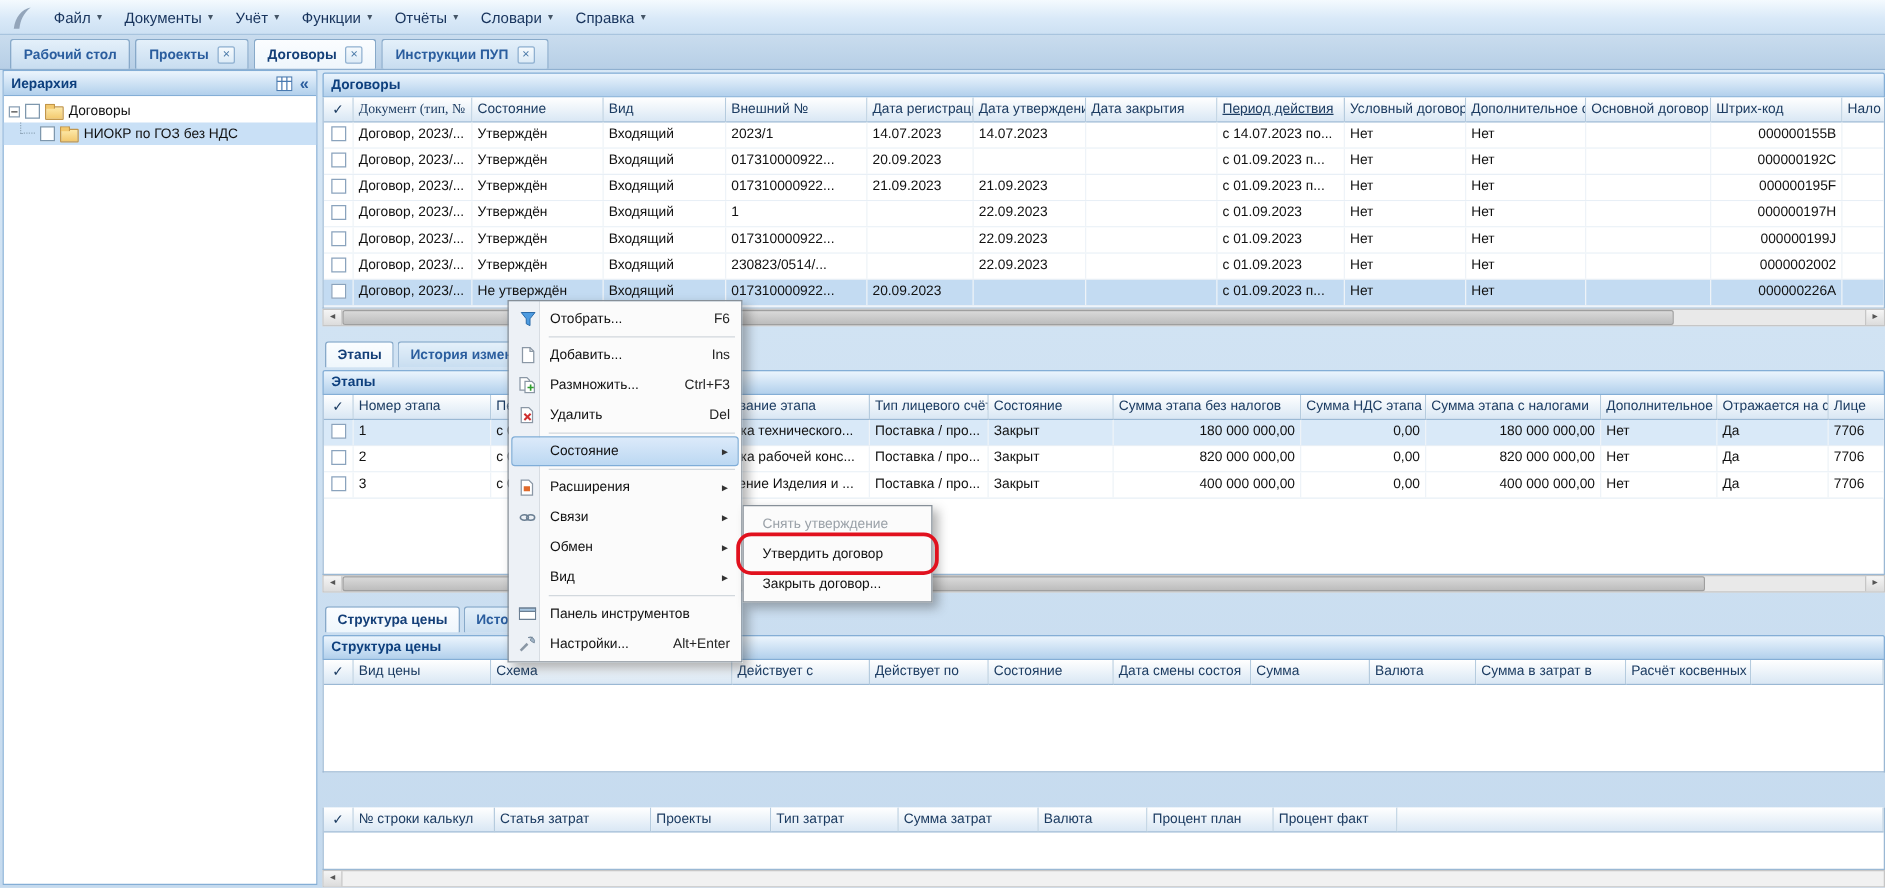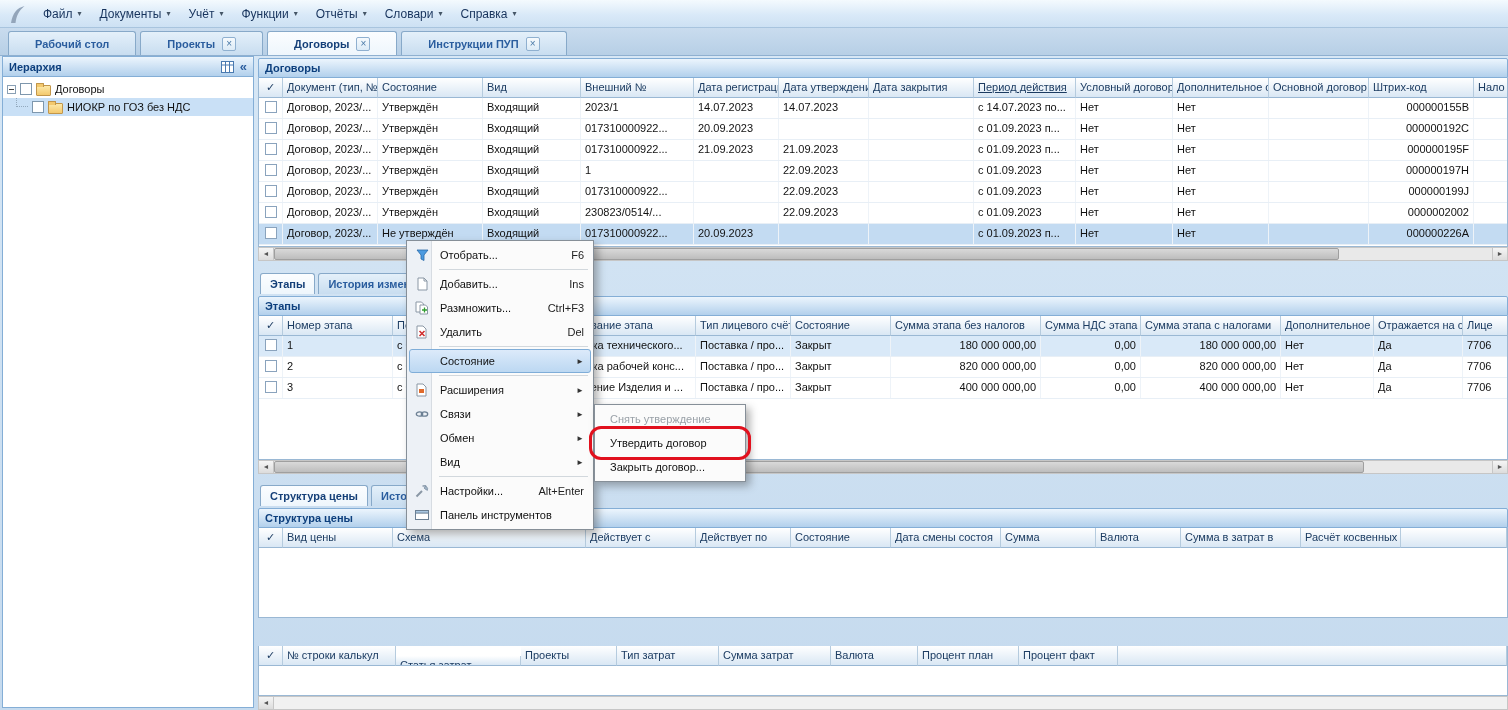--- a/index.html
+++ b/index.html
@@ -9,21 +9,21 @@
 
 
 .menubar{position:absolute;left:0;top:0;width:100%;height:28px;background:linear-gradient(#f4fafe,#d9e9f8 55%,#cde1f3);border-bottom:1px solid #a8c4de;display:flex;align-items:center;padding:12px 6px}
 .logo{margin:2px 8px 0 2px}
 .menu-items{display:flex}
 .menu-item{display:flex;align-items:center;gap:5px;padding:5px 9px;font-size:12px;color:#17335c;border-radius:2px;cursor:default}
 .menu-caret{font-size:8px;color:#456}
 
 
 .tabbar{position:absolute;left:0;top:28px;width:100%;height:28px;background:linear-gradient(#c9dcee,#b7cfe6);border-bottom:1px solid #8fb0d0;display:flex;align-items:flex-end;padding:0 0 0 8px;gap:4px}
-.tab{height:24px;display:flex;align-items:center;gap:7px;padding:0 26px;border:1px solid #87a9c9;border-bottom:none;border-radius:3px 3px 0 0;background:linear-gradient(#e4f0fa,#c8ddf0);color:#2a5d9e;font-weight:bold;white-space:nowrap}
+.tab{height:24px;display:flex;align-items:center;gap:7px;padding:0 10px;border:1px solid #87a9c9;border-bottom:none;border-radius:3px 3px 0 0;background:linear-gradient(#e4f0fa,#c8ddf0);color:#2a5d9e;font-weight:bold;white-space:nowrap}
 .tab.active{background:linear-gradient(#fbfdff,#eef6fc);color:#143f78}
 .tab-close{width:14px;height:14px;border:1px solid #8fb0d0;border-radius:2px;background:linear-gradient(#f6fafd,#dcebf7);color:#4a7aa8;font-size:10px;line-height:12px;text-align:center;font-weight:normal}
 
 
 .panel-header{position:absolute;height:20px;background:linear-gradient(#ecf5fd,#b2d0ec);border:1px solid #84aed6;border-radius:2px 2px 0 0;display:flex;align-items:center;padding:0 6px;color:#0d3f7d;font-weight:bold;white-space:nowrap}
 
 
 .sidebar{position:absolute;left:2px;top:56px;width:252px;height:652px;background:#fff;border:1px solid #84aed6}
 .sidebar .panel-header{position:relative;left:0;top:0;width:100%;border:none;border-bottom:1px solid #84aed6}
 .sb-icons{margin-left:auto;display:flex;align-items:center;gap:6px}
@@ -161,21 +161,21 @@
         </div>
       </div>
   </div>
 
   <div class="panel-header" style="left:258px;top:58px;width:1250px">
     <span>Договоры</span>
   </div>
   <div class="tbl" style="left:258px;top:78px;width:1250px;height:169px">
       <div class="tbl-header">
         <div class="th center" style="width: 24px;">✓</div>
-        <div class="th" style="width: 95px;">Документ (тип, №</div>
+        <div class="th" style="width: 95px; font-family: Liberation Serif, serif;">Документ (тип, №</div>
         <div class="th" style="width: 105px;">Состояние</div>
         <div class="th" style="width: 98px;">Вид</div>
         <div class="th" style="width: 113px;">Внешний №</div>
         <div class="th" style="width: 85px;">Дата регистрации</div>
         <div class="th" style="width: 90px;">Дата утверждения</div>
         <div class="th" style="width: 105px;">Дата закрытия</div>
         <div class="th" style="width: 102px; text-decoration: underline;">Период действия</div>
         <div class="th" style="width: 97px;">Условный договор</div>
         <div class="th" style="width: 96px;">Дополнительное с</div>
         <div class="th" style="width: 100px;">Основной договор</div>
@@ -421,21 +421,21 @@
         <div class="th" style="width: 120px;">Сумма в затрат в</div>
         <div class="th" style="width: 100px;">Расчёт косвенных</div>
         <div class="th fill"></div>
       </div>
     </div>
 
   <div class="tbl" style="left:258px;top:646px;width:1250px;height:50px">
       <div class="tbl-header">
         <div class="th center" style="width: 24px;">✓</div>
         <div class="th" style="width: 113px;">№ строки калькул</div>
-        <div class="th" style="width: 125px; margin-top: 10px;">Статья затрат</div>
+        <div class="th" style="width: 125px;">Статья затрат</div>
         <div class="th" style="width: 96px;">Проекты</div>
         <div class="th" style="width: 102px;">Тип затрат</div>
         <div class="th" style="width: 112px;">Сумма затрат</div>
         <div class="th" style="width: 87px;">Валюта</div>
         <div class="th" style="width: 101px;">Процент план</div>
         <div class="th" style="width: 99px;">Процент факт</div>
         <div class="th fill"></div>
       </div>
     </div>
   <div class="hscroll" style="left:258px;top:696px;width:1250px;background:#f1f1f1">
@@ -522,38 +522,38 @@
       </div>
       <div class="ctx-item">
         <span class="ctx-icon"></span>
         <span class="ctx-label">Вид</span>
         <span class="ctx-short"></span>
         <span class="ctx-arrow">►</span>
       </div>
       <div class="ctx-sep"></div>
       <div class="ctx-item">
         <span class="ctx-icon">
+          <svg width="14" height="12" viewBox="0 0 14 12">
+            <rect x="0.5" y="1.5" width="13" height="9" fill="#fff" stroke="#6b7f93"></rect>
+            <rect x="0.5" y="1.5" width="13" height="2.6" fill="#a9c7e2" stroke="#6b7f93"></rect>
+          </svg>
+        </span>
+        <span class="ctx-label">Панель инструментов</span>
+        <span class="ctx-short"></span>
+      </div>
+      <div class="ctx-item">
+        <span class="ctx-icon">
           <svg width="14" height="14" viewBox="0 0 14 14">
             <path d="M1.5 12.5 7 7" stroke="#8a97a5" stroke-width="2"></path>
             <path d="M7.5 2a3.5 3.5 0 0 1 4.9 4.4L10 5l-1-1 1.9-2.4A3.5 3.5 0 0 1 7.5 2Z" fill="#9fb2c4" stroke="#6b7f93" stroke-width="0.6"></path>
           </svg>
         </span>
         <span class="ctx-label">Настройки...</span>
         <span class="ctx-short">Alt+Enter</span>
       </div>
-      <div class="ctx-item">
-        <span class="ctx-icon">
-          <svg width="14" height="12" viewBox="0 0 14 12">
-            <rect x="0.5" y="1.5" width="13" height="9" fill="#fff" stroke="#6b7f93"></rect>
-            <rect x="0.5" y="1.5" width="13" height="2.6" fill="#a9c7e2" stroke="#6b7f93"></rect>
-          </svg>
-        </span>
-        <span class="ctx-label">Панель инструментов</span>
-        <span class="ctx-short"></span>
-      </div>
     </div>
   <div class="ctx plain" style="left:594px;top:404px;width:152px;z-index:55">
       <div class="ctx-item disabled">
         <span class="ctx-label">Снять утверждение</span>
         <span class="ctx-short"></span>
       </div>
       <div class="ctx-item">
         <span class="ctx-label">Утвердить договор</span>
         <span class="ctx-short"></span>
       </div>

